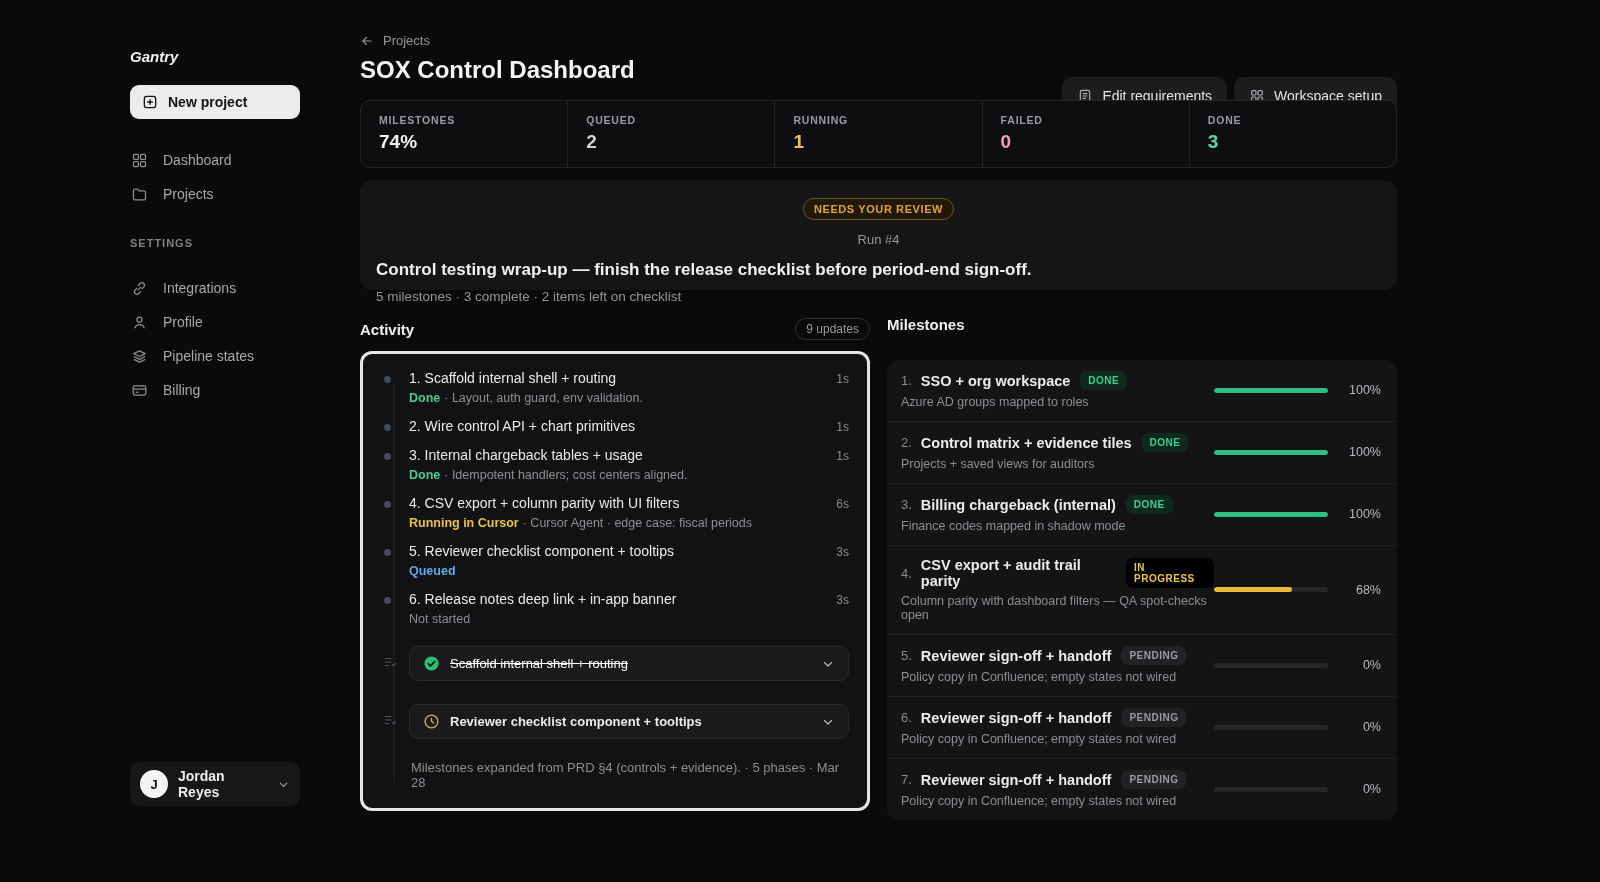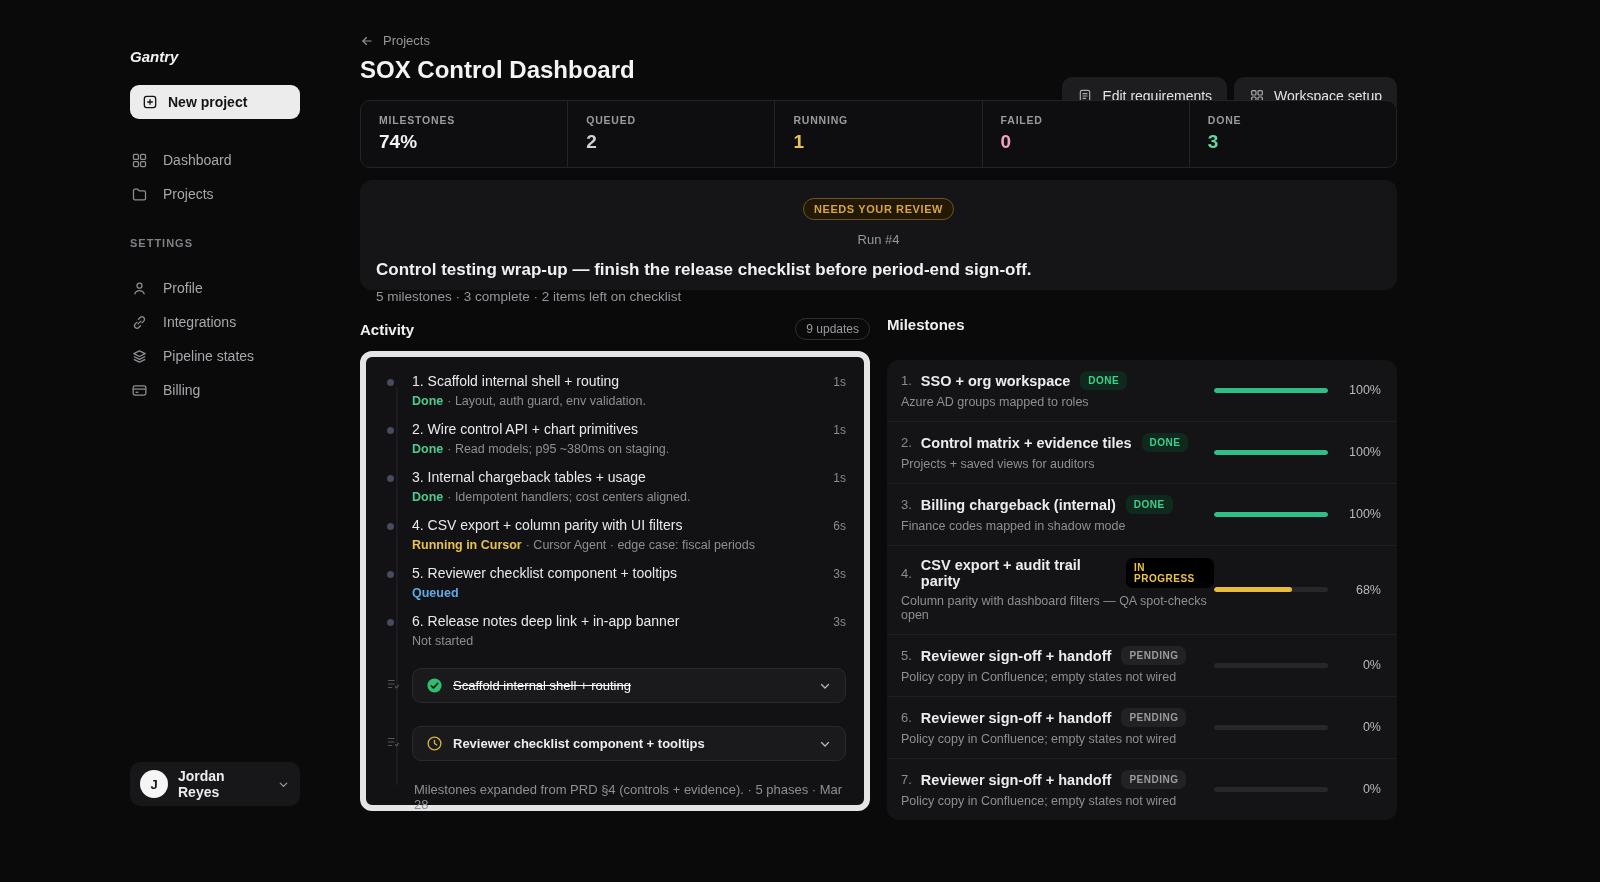--- a/index.html
+++ b/index.html
@@ -44,21 +44,21 @@
   .banner-meta { margin-top:9px; font-size:13.5px; color:#96969b; }
 
   
   .col-activity { position:absolute; top:318px; left:0; width:510px; }
   .col-milestones { position:absolute; top:316px; left:527px; width:510px; }
   .col-head { display:flex; align-items:center; justify-content:space-between; }
   .col-title { font-size:15px; font-weight:600; color:#f0f0f0; }
   .updates-pill { font-size:12px; color:#9a9aa0; border:1px solid #2e2e31; border-radius:999px; padding:3px 10px; }
 
   
-  .act-card { margin-top:11px; background:#121214; border:6px solid #e5e5e5; border-radius:12px; height:460px; padding:16px 18px 0 20px; position:relative; }
+  .act-card { margin-top:11px; background:#121214; border:3px solid #e5e5e5; border-radius:12px; height:460px; padding:16px 18px 0 20px; position:relative; }
   .act-rail { position:absolute; left:30px; top:30px; height:398px; width:2px; background:#1c1c20; }
   .act-item { position:relative; display:flex; gap:17px; margin-bottom:13px; }
   .dot-col { width:9px; display:flex; justify-content:center; padding-top:6px; }
   .dot { width:7px; height:7px; border-radius:50%; background:#454a5e; }
   .act-body { flex:1; }
   .act-top { display:flex; justify-content:space-between; align-items:baseline; }
   .act-title { font-size:14px; color:#e9e9eb; }
   .act-time { font-size:12px; color:#8a8a8f; }
   .act-sub { margin-top:5px; font-size:12.5px; color:#8e8e93; }
   .status { font-weight:700; }
@@ -131,35 +131,35 @@
         <span>Projects</span>
       </div>
     </div>
 
     <div class="section-label">SETTINGS</div>
 
     <div class="nav">
       <div class="nav-item">
         <span class="nav-icon">
           <svg width="17" height="17" viewBox="0 0 24 24" fill="none" stroke="currentColor" stroke-width="1.8" stroke-linecap="round">
-              <circle cx="12" cy="8" r="3.5"></circle>
-              <path d="M5.5 19.5c1-3 3.5-4.5 6.5-4.5s5.5 1.5 6.5 4.5"></path>
-            </svg>
-        </span>
-        <span>Profile</span>
+              <path d="M10 14l4-4"></path>
+              <path d="M8.5 11.5l-2.5 2.5a3.5 3.5 0 0 0 5 5l2.5-2.5"></path>
+              <path d="M15.5 12.5l2.5-2.5a3.5 3.5 0 0 0-5-5L10.5 7.5"></path>
+            </svg>
+        </span>
+        <span>Integrations</span>
       </div>
       <div class="nav-item">
         <span class="nav-icon">
           <svg width="17" height="17" viewBox="0 0 24 24" fill="none" stroke="currentColor" stroke-width="1.8" stroke-linecap="round">
-              <path d="M10 14l4-4"></path>
-              <path d="M8.5 11.5l-2.5 2.5a3.5 3.5 0 0 0 5 5l2.5-2.5"></path>
-              <path d="M15.5 12.5l2.5-2.5a3.5 3.5 0 0 0-5-5L10.5 7.5"></path>
-            </svg>
-        </span>
-        <span>Integrations</span>
+              <circle cx="12" cy="8" r="3.5"></circle>
+              <path d="M5.5 19.5c1-3 3.5-4.5 6.5-4.5s5.5 1.5 6.5 4.5"></path>
+            </svg>
+        </span>
+        <span>Profile</span>
       </div>
       <div class="nav-item">
         <span class="nav-icon">
           <svg width="17" height="17" viewBox="0 0 24 24" fill="none" stroke="currentColor" stroke-width="1.8" stroke-linejoin="round">
               <path d="M12 4l8 4-8 4-8-4z"></path>
               <path d="M4 12l8 4 8-4"></path>
               <path d="M4 16l8 4 8-4"></path>
             </svg>
         </span>
         <span>Pipeline states</span>
@@ -280,21 +280,20 @@
 
         <div class="act-item">
           <div class="dot-col">
               <span class="dot"></span>
             </div>
           <div class="act-body">
             <div class="act-top">
                 <span class="act-title">2. Wire control API + chart primitives</span>
                 <span class="act-time">1s</span>
               </div>
-            <div class="act-sub"><span class="status s-done">Done</span><span class="detail">· Read models; p95 ~380ms on staging.</span></div>
           </div>
         </div>
 
         <div class="act-item">
           <div class="dot-col">
               <span class="dot"></span>
             </div>
           <div class="act-body">
             <div class="act-top">
                 <span class="act-title">3. Internal chargeback tables + usage</span>

